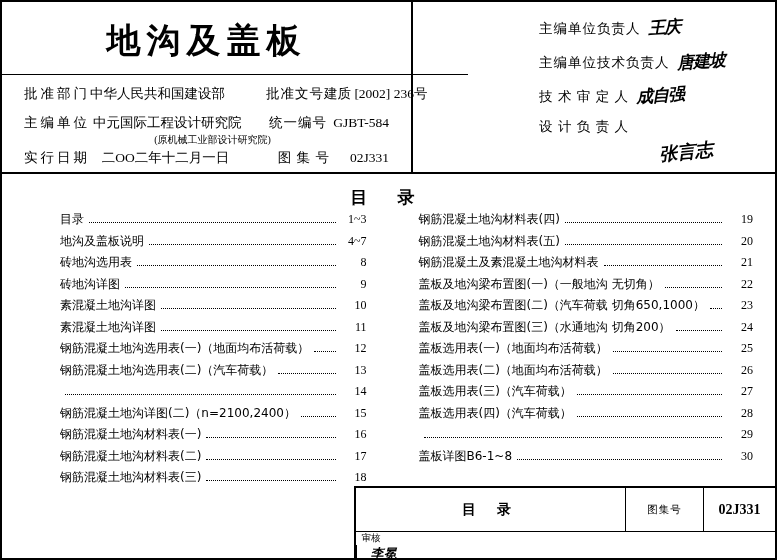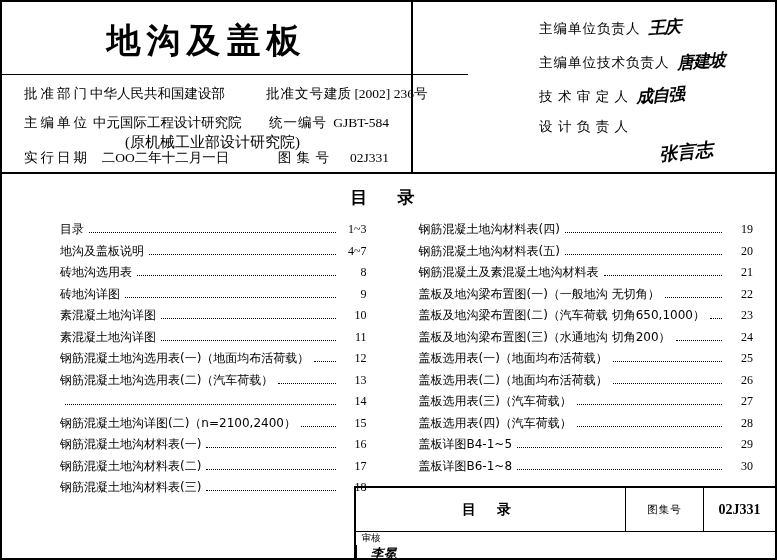--- a/index.html
+++ b/index.html
@@ -61,21 +61,21 @@
   }
   .meta-label2{
     width:82px;
     letter-spacing:1px;
     white-space:nowrap;
   }
   .meta-value2{
     white-space:nowrap;
   }
   .sub-note{
-    font-size:15px;
+    font-size:10px;
     text-align:center;
     margin-top:-4px;
     margin-left:-76px;
     letter-spacing:0px;
   }
   .sub-note-wrap{
     height:10px;
     padding-left:88px;
   }
 
@@ -120,21 +120,21 @@
   .contents-title{
     text-align:center;
     font-size:17px;
     font-weight:bold;
     letter-spacing:12px;
     margin-top:12px;
     font-family:"DejaVu Sans", sans-serif;
   }
   .toc-cols{
     display:flex;
-    margin-top:10px;
+    margin-top:0;
   }
   .toc-col{
     width:50%;
     box-sizing:border-box;
     padding:0 22px 0 58px;
   }
   .toc-col.right{
     padding:0 22px 0 30px;
   }
   .toc-item{
@@ -401,21 +401,20 @@
             <span class="toc-text">盖板选用表(三)（汽车荷载）</span>
             <span class="toc-dots"></span>
             <span class="toc-page">27</span>
           </div>
         <div class="toc-item">
             <span class="toc-text">盖板选用表(四)（汽车荷载）</span>
             <span class="toc-dots"></span>
             <span class="toc-page">28</span>
           </div>
         <div class="toc-item">
-            <span class="toc-text">盖板详图B4-1~5</span>
             <span class="toc-dots"></span>
             <span class="toc-page">29</span>
           </div>
         <div class="toc-item">
             <span class="toc-text">盖板详图B6-1~8</span>
             <span class="toc-dots"></span>
             <span class="toc-page">30</span>
           </div>
       </div>
 

